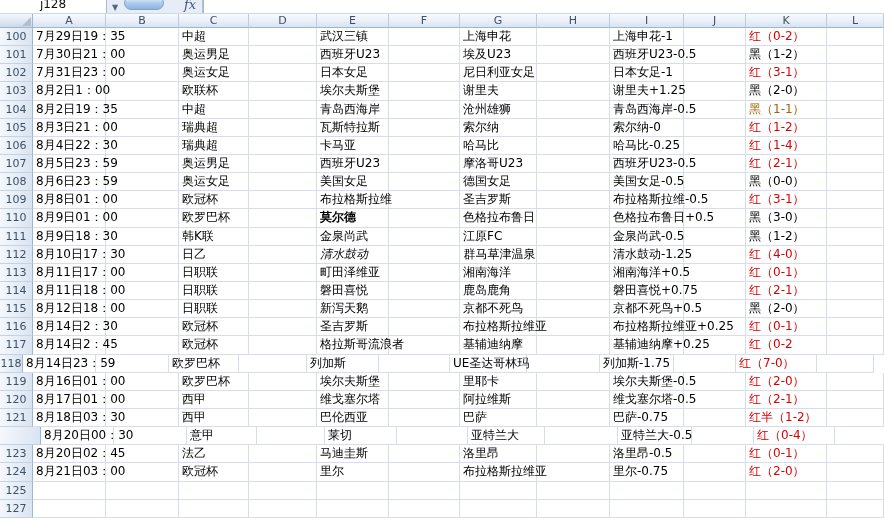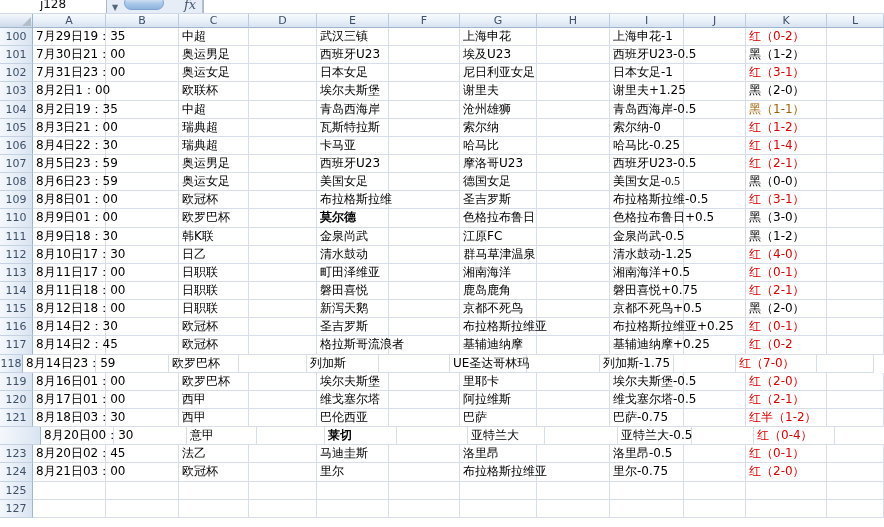--- a/index.html
+++ b/index.html
@@ -222,21 +222,21 @@
       <div class="sheet-row">
         <div class="row-hdr" style="width: 33px;">108</div>
         <div class="cell" style="width: 73px;">8月6日23：59</div>
         <div class="cell" style="width: 73px;"></div>
         <div class="cell" style="width: 70px;">奥运女足</div>
         <div class="cell" style="width: 68px;"></div>
         <div class="cell" style="width: 72px;">美国女足</div>
         <div class="cell" style="width: 71px;"></div>
         <div class="cell" style="width: 77px;">德国女足</div>
         <div class="cell" style="width: 73px;"></div>
-        <div class="cell" style="width: 74px; font-family: Liberation Serif, serif;">美国女足-0.5</div>
+        <div class="cell" style="width: 74px;">美国女足-0.5</div>
         <div class="cell" style="width: 62px;"></div>
         <div class="cell" style="width: 81px; color: rgb(0, 0, 0);">黑（0-0）</div>
         <div class="cell" style="width: 57px;"></div>
       </div>
       <div class="sheet-row">
         <div class="row-hdr" style="width: 33px;">109</div>
         <div class="cell" style="width: 73px;">8月8日01：00</div>
         <div class="cell" style="width: 73px;"></div>
         <div class="cell" style="width: 70px;">欧冠杯</div>
         <div class="cell" style="width: 68px;"></div>
@@ -278,21 +278,21 @@
         <div class="cell" style="width: 62px;"></div>
         <div class="cell" style="width: 81px; color: rgb(0, 0, 0);">黑（1-2）</div>
         <div class="cell" style="width: 57px;"></div>
       </div>
       <div class="sheet-row">
         <div class="row-hdr" style="width: 33px;">112</div>
         <div class="cell" style="width: 73px;">8月10日17：30</div>
         <div class="cell" style="width: 73px;"></div>
         <div class="cell" style="width: 70px;">日乙</div>
         <div class="cell" style="width: 68px;"></div>
-        <div class="cell" style="width: 72px;">清水鼓动</div>
+        <div class="cell" style="width: 72px; font-style: italic;">清水鼓动</div>
         <div class="cell" style="width: 71px;"></div>
         <div class="cell" style="width: 77px; text-align: center;">群马草津温泉</div>
         <div class="cell" style="width: 73px;"></div>
         <div class="cell" style="width: 74px;">清水鼓动-1.25</div>
         <div class="cell" style="width: 62px;"></div>
         <div class="cell" style="width: 81px; color: rgb(217, 0, 0);">红（4-0）</div>
         <div class="cell" style="width: 57px;"></div>
       </div>
       <div class="sheet-row">
         <div class="row-hdr" style="width: 33px;">113</div>
@@ -428,21 +428,21 @@
         <div class="cell" style="width: 62px;"></div>
         <div class="cell" style="width: 81px; color: rgb(217, 0, 0);">红半（1-2）</div>
         <div class="cell" style="width: 57px;"></div>
       </div>
       <div class="sheet-row">
         <div class="row-hdr" style="width: 33px; padding-left: 40px;">122</div>
         <div class="cell" style="width: 73px;">8月20日00：30</div>
         <div class="cell" style="width: 73px;"></div>
         <div class="cell" style="width: 70px;">意甲</div>
         <div class="cell" style="width: 68px;"></div>
-        <div class="cell" style="width: 72px; font-weight: bold;">莱切</div>
+        <div class="cell" style="width: 72px;">莱切</div>
         <div class="cell" style="width: 71px;"></div>
         <div class="cell" style="width: 77px;">亚特兰大</div>
         <div class="cell" style="width: 73px;"></div>
         <div class="cell" style="width: 74px;">亚特兰大-0.5</div>
         <div class="cell" style="width: 62px;"></div>
         <div class="cell" style="width: 81px; color: rgb(217, 0, 0);">红（0-4）</div>
         <div class="cell" style="width: 57px;"></div>
       </div>
       <div class="sheet-row">
         <div class="row-hdr" style="width: 33px;">123</div>

